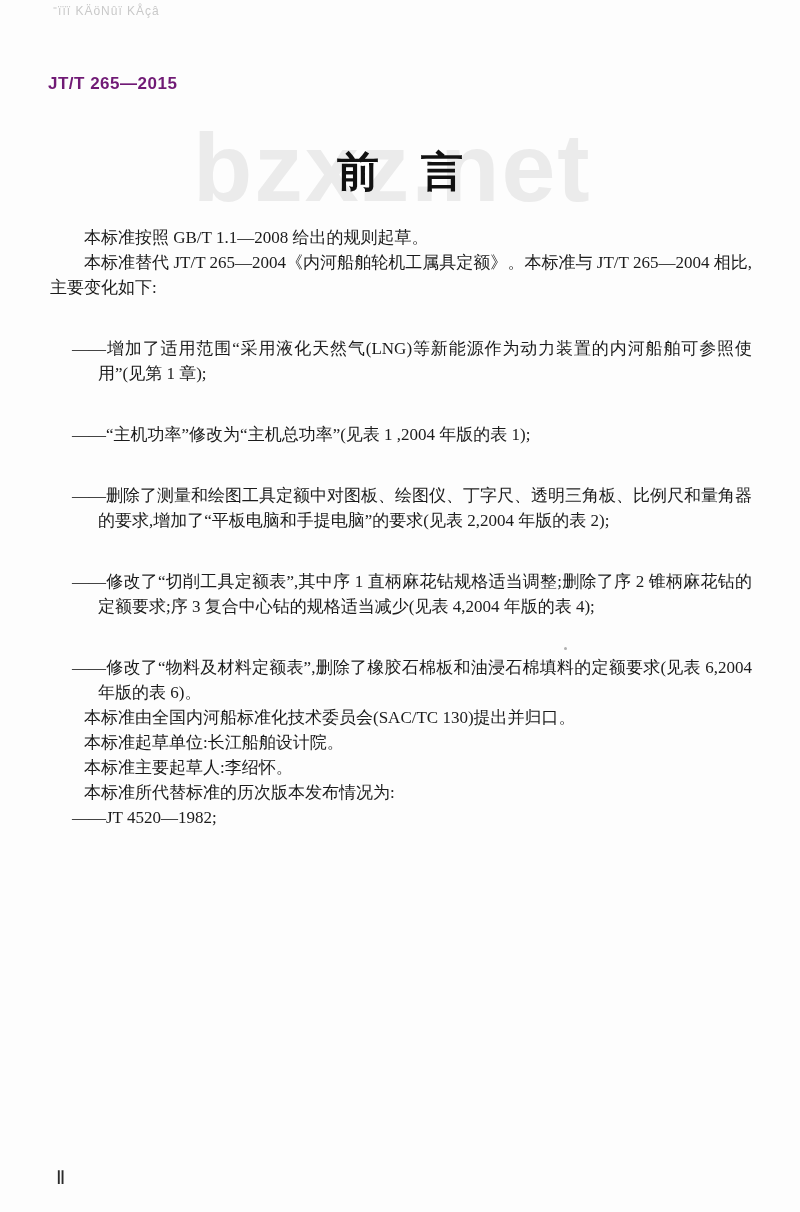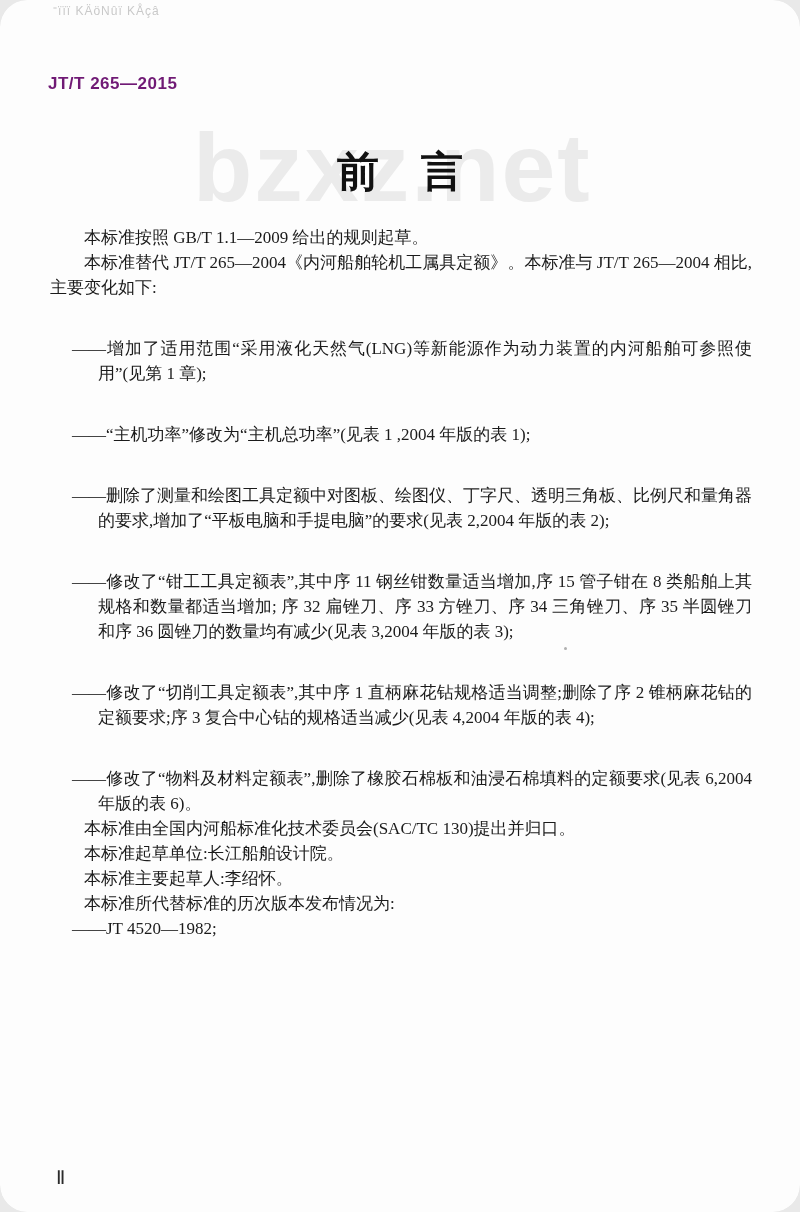--- a/index.html
+++ b/index.html
@@ -1,15 +1,15 @@
 <!DOCTYPE html>
 <html><head>
 <meta charset="utf-8">
 <style>
-  * { margin:0; padding:0; box-sizing:border-box;border-radius:27px; }
+  * { margin:0; padding:0; box-sizing:border-box; }
   html,body { background:#e9e9e9; }
   .page {
     position:relative;
     width:800px; height:1212px;
     margin:0 auto;
     background:#fdfdfd;
     overflow:hidden;
     font-family:"Liberation Serif", serif;
     color:#1b1b1b;
   }
@@ -65,27 +65,26 @@
 
   <div class="scan-noise-text">⁼ïïï KÄöNûï KÅçâ</div>
 
   <div class="doc-code">JT/T 265—2015</div>
 
   <div class="watermark">bzxz.net</div>
 
   <h1 class="page-title">前　言</h1>
 
   <div class="body-text">
-    <p class="para">本标准按照 GB/T 1.1—2009 给出的规则起草。</p>
+    <p class="para">本标准按照 GB/T 1.1—2008 给出的规则起草。</p>
     <p class="para">本标准替代 JT/T 265—2004《内河船舶轮机工属具定额》。本标准与 JT/T 265—2004 相比,主要变化如下:</p>
 
     <p class="change">——增加了适用范围“采用液化天然气(LNG)等新能源作为动力装置的内河船舶可参照使用”(见第 1 章);</p>
     <p class="change">——“主机功率”修改为“主机总功率”(见表 1 ,2004 年版的表 1);</p>
     <p class="change">——删除了测量和绘图工具定额中对图板、绘图仪、丁字尺、透明三角板、比例尺和量角器的要求,增加了“平板电脑和手提电脑”的要求(见表 2,2004 年版的表 2);</p>
-    <p class="change">——修改了“钳工工具定额表”,其中序 11 钢丝钳数量适当增加,序 15 管子钳在 8 类船舶上其规格和数量都适当增加; 序 32 扁锉刀、序 33 方锉刀、序 34 三角锉刀、序 35 半圆锉刀和序 36 圆锉刀的数量均有减少(见表 3,2004 年版的表 3);</p>
     <p class="change">——修改了“切削工具定额表”,其中序 1 直柄麻花钻规格适当调整;删除了序 2 锥柄麻花钻的定额要求;序 3 复合中心钻的规格适当减少(见表 4,2004 年版的表 4);</p>
     <p class="change">——修改了“物料及材料定额表”,删除了橡胶石棉板和油浸石棉填料的定额要求(见表 6,2004 年版的表 6)。</p>
 
     <p class="closing">本标准由全国内河船标准化技术委员会(SAC/TC 130)提出并归口。</p>
     <p class="closing">本标准起草单位:长江船舶设计院。</p>
     <p class="closing">本标准主要起草人:李绍怀。</p>
     <p class="closing">本标准所代替标准的历次版本发布情况为:</p>
 
     <p class="history">——JT 4520—1982;</p>
   </div>

